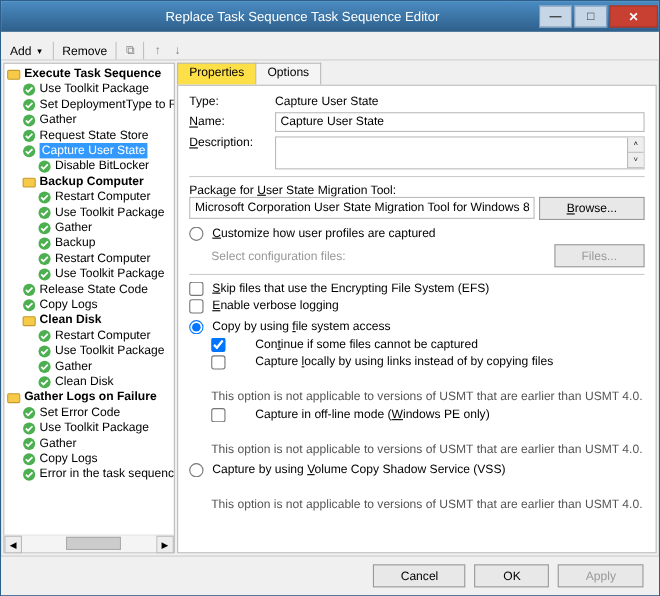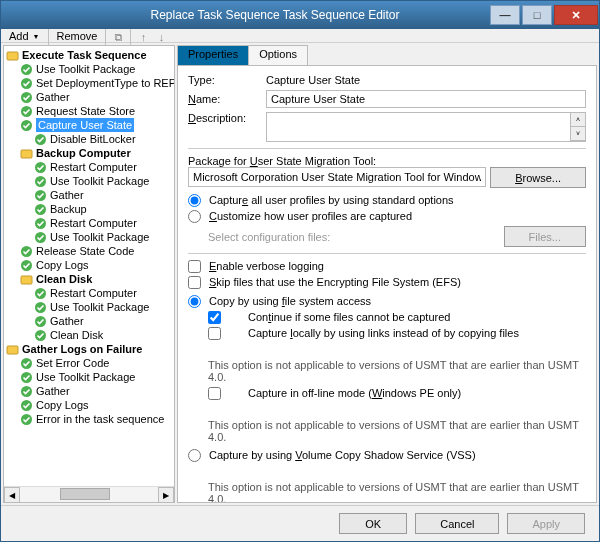--- a/index.html
+++ b/index.html
@@ -3,43 +3,43 @@
 <meta charset="utf-8">
 <style>
   * { box-sizing: border-box; font-family: "Segoe UI", Tahoma, sans-serif; font-size: 11px; }
   body { margin: 0; background: #fff; }
   .window { width: 600px; height: 542px; border: 1px solid #2e5f8a; display: flex; flex-direction: column; background: #f0f0f0; }
   .titlebar { height: 28px; background: linear-gradient(#4a8bc2, #2e5f8a); display: flex; align-items: center; color: #fff; gap: 40px; }
   .titlebar .title { flex: 1; text-align: center; font-size: 12px; }
   .titlebar .btns { display: flex; }
   .titlebar .btn { width: 30px; height: 20px; display: flex; align-items: center; justify-content: center; background: #c7d6e6; margin: 1px; border: 1px solid #7a9bbd; font-weight: bold; color: #333; }
   .titlebar .btn.close { background: #c84031; color: #fff; border-color: #a3362a; width: 44px; }
-  .toolbar { height: 14px; background: #f0f0f0; border-bottom: 1px solid #d0d0d0; display: flex; align-items: flex-start; padding: 0 4px; gap: 2px; }
+  .toolbar { height: 26px; background: #f0f0f0; border-bottom: 1px solid #d0d0d0; display: flex; align-items: flex-end; padding: 0 4px; gap: 2px; }
   .toolbar .tbtn { padding: 1px 4px; display: flex; align-items: center; gap: 4px; }
   .toolbar .tbtn .arrow { font-size: 7px; }
   .toolbar .ticon { width: 16px; height: 16px; display: flex; align-items: center; justify-content: center; color: #888; }
   .toolbar .sep { width: 1px; height: 16px; background: #c0c0c0; margin: 0 2px; }
   .body { flex: 1; display: flex; overflow: hidden; }
-  .tree-pane { width: 172px; background: #fff; border: 1px solid #bbb; margin: 2px; display: flex; flex-direction: column; }
+  .tree-pane { width: 156px; background: #fff; border: 1px solid #bbb; margin: 2px; display: flex; flex-direction: column; }
   .tree { flex: 1; overflow: hidden; padding: 2px 0; }
   .tree .node { white-space: nowrap; display: flex; align-items: center; height: 14px; padding-left: 4px; line-height: 14px; }
   .tree .l0 { padding-left: 2px; }
   .tree .l1 { padding-left: 16px; }
   .tree .l2 { padding-left: 30px; }
   .tree .ico { width: 13px; height: 13px; margin-right: 3px; flex: none; display: inline-flex; align-items: center; justify-content: center; }
   .tree .txt.sel { background: #3399ff; color: #fff; padding: 0 2px; }
   .tree .bold { font-weight: bold; }
   .hscroll { height: 16px; border-top: 1px solid #ddd; display: flex; }
   .hscroll .sbtn { width: 16px; height: 16px; background: #eee; border: 1px solid #bbb; display: flex; align-items: center; justify-content: center; font-size: 8px; }
   .hscroll .track { flex: 1; background: #f4f4f4; position: relative; }
   .hscroll .thumb { position: absolute; left: 40px; top: 1px; width: 50px; height: 12px; background: #ccc; border: 1px solid #aaa; }
   .right-pane { flex: 1; display: flex; flex-direction: column; margin: 2px 2px 2px 0; }
   .tabs { display: flex; height: 20px; }
   .tab { padding: 2px 10px; border: 1px solid #bbb; background: #f5f5f5; border-bottom: none; margin-right: -1px; }
-  .tab.active { background: #0369a1; }
+  .tab.active { background: #fde047; }
   .tabpage { flex: 1; background: #fff; border: 1px solid #bbb; padding: 8px 10px; overflow: hidden; }
   .row { display: flex; align-items: center; margin-bottom: 4px; }
   .row label { width: 78px; }
   .row .val { flex: 1; border: 1px solid #bbb; padding: 1px 4px; height: 18px; background: #fff; }
   .desc { height: 30px; border: 1px solid #bbb; flex: 1; position: relative; }
   .desc .spin { position: absolute; right: 0; top: 0; width: 15px; display: flex; flex-direction: column; }
   .desc .spin div { height: 14px; border-left: 1px solid #bbb; border-bottom: 1px solid #bbb; font-size: 7px; display: flex; align-items: center; justify-content: center; background: #eee; }
   .hr { border: none; border-top: 1px solid #ccc; margin: 6px 0; }
   .pkg { display: flex; gap: 4px; margin-bottom: 6px; }
   .pkg .val { flex: 1; border: 1px solid #bbb; padding: 1px 4px; height: 20px; }
@@ -362,40 +362,36 @@
           </div>
         </div>
         <hr class="hr">
         <div>Package for <span class="under">U</span>ser State Migration Tool:</div>
         <div class="pkg">
           <input class="val" value="Microsoft Corporation User State Migration Tool for Windows 8 6.3" style="">
           <button class="btn2"><span class="under">B</span>rowse...</button>
         </div>
 
         <div class="radio-row">
-          <input type="radio" checked="" style="">
-          <span class="lbl">Captur<span class="under">e</span> all user profiles by using standard options</span>
-        </div>
-        <div class="radio-row">
           <input type="radio" style="">
           <span class="lbl"><span class="under">C</span>ustomize how user profiles are captured</span>
         </div>
         <div class="sub">
           <span class="mutedbox">Select configuration files:</span>
           <button class="btn2 disabled">Files...</button>
         </div>
         <hr class="hr">
 
         <div class="chk-row">
           <input type="checkbox" style="">
-          <span class="lbl"><span class="under">E</span>nable verbose logging</span>
+          <span class="lbl"><span class="under">S</span>kip files that use the Encrypting File System (EFS)</span>
         </div>
         <div class="chk-row">
           <input type="checkbox" style="">
-          <span class="lbl"><span class="under">S</span>kip files that use the Encrypting File System (EFS)</span>
+          <span class="lbl"><span class="under">E</span>nable verbose logging</span>
         </div>
 
         <div class="radio-row" style="margin-top:6px">
           <input type="radio" checked="" style="">
           <span class="lbl">Copy by using <span class="under">f</span>ile system access</span>
         </div>
 
         <div class="chk-row indent1">
           <input type="checkbox" checked="" style="">
           <span class="lbl">Con<span class="under">t</span>inue if some files cannot be captured</span>
@@ -415,17 +411,17 @@
         <div class="radio-row" style="margin-top:6px">
           <input type="radio" style="">
           <span class="lbl">Capture by using <span class="under">V</span>olume Copy Shadow Service (VSS)</span>
         </div>
         <div class="note" style="margin-left:20px">This option is not applicable to versions of USMT that are earlier than USMT 4.0.</div>
       </div>
     </div>
   </div>
 
   <div class="footer">
+    <button class="btn2">Cancel</button>
     <button class="btn2">OK</button>
-    <button class="btn2">Cancel</button>
     <button class="btn2 disabled">Apply</button>
   </div>
 </div>
 
 </body></html>

